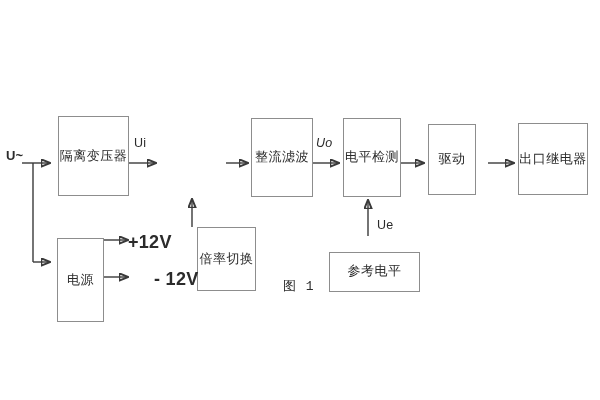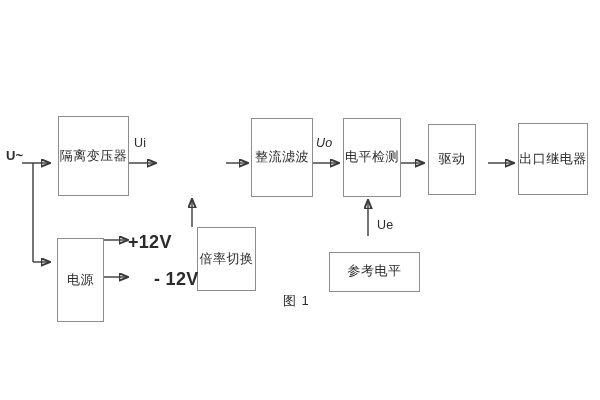--- a/index.html
+++ b/index.html
@@ -158,15 +158,15 @@
     <span class="line">参考电平</span>
   </div>
 
   <div class="sig-label" style="left:134px; top:136px;">Ui</div>
   <div class="sig-label" style="left:316px; top:136px;font-style:italic;">Uo</div>
   <div class="sig-label" style="left:377px; top:218px;">Ue</div>
 
   <div class="volt-label" style="left:128px; top:232px;">+12V</div>
   <div class="volt-label" style="left:128px; top:269px;margin-left:26px;">- 12V</div>
 
-  <div class="caption" style="left:283px; top:292px;">图 1</div>
+  <div class="caption" style="left:283px; top:277px;font-family:Liberation Mono, monospace;">图 1</div>
 
 </div>
 
 </body></html>

